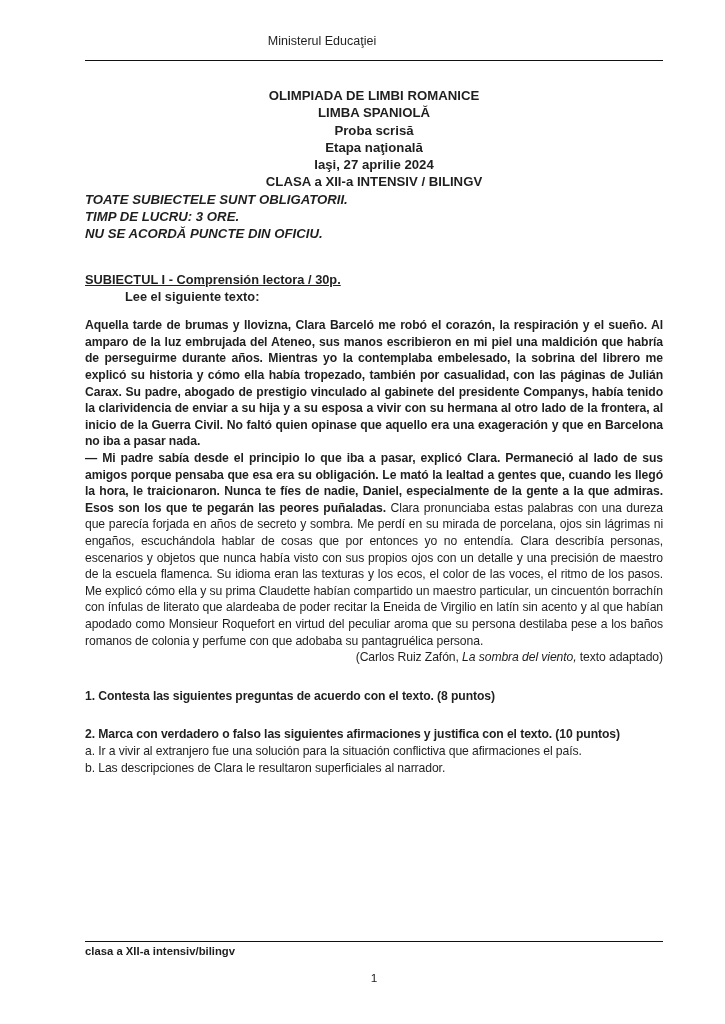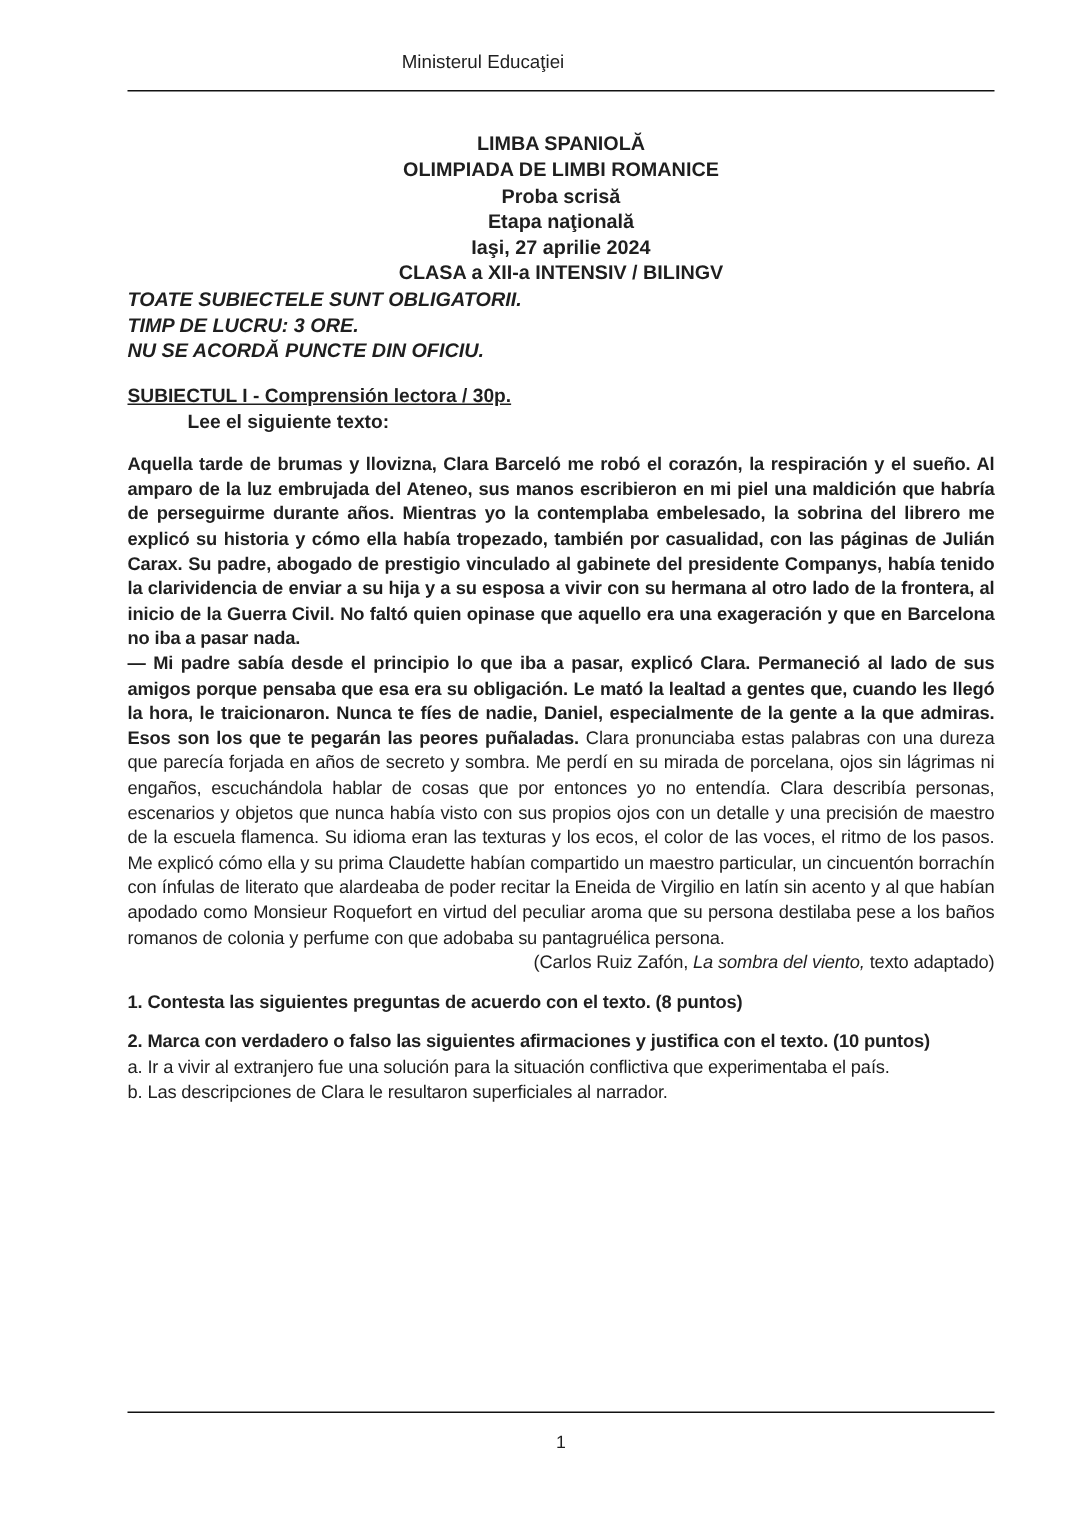--- a/index.html
+++ b/index.html
@@ -44,21 +44,21 @@
     font-size: 13.2px;
     line-height: 17.3px;
   }
   .instructions {
     font-weight: bold;
     font-style: italic;
     font-size: 13.2px;
     line-height: 17.3px;
   }
   .subject-heading {
-    margin-top: 12px;
+    margin-top: 28px;
     font-weight: bold;
     font-size: 12.8px;
     line-height: 17.3px;
   }
   .subject-heading .u { text-decoration: underline; }
   .lead {
     font-weight: bold;
     font-size: 12.8px;
     line-height: 17.3px;
     padding-left: 40px;
@@ -70,21 +70,21 @@
     letter-spacing: -0.1px;
     text-align: justify;
   }
   .reading-text p { margin: 0; }
   .bold { font-weight: bold; }
   .italic { font-style: italic; }
   .source-line {
     text-align: right;
   }
   .question {
-    margin-top: 10px;
+    margin-top: 22px;
     font-size: 12.2px;
     line-height: 16.6px;
     letter-spacing: -0.1px;
   }
   .question p { margin: 0; }
   .q-heading { font-weight: bold; }
   .footer {
     position: absolute;
     top: 941px;
     left: 85px;
@@ -108,22 +108,22 @@
 
 <div class="page">
 
   <div class="ministry">Ministerul Educaţiei</div>
 
   <div class="content">
 
     <hr class="header-rule">
 
     <div class="title-block">
+      <div>OLIMPIADA DE LIMBI ROMANICE</div>
       <div>LIMBA SPANIOLĂ</div>
-      <div>OLIMPIADA DE LIMBI ROMANICE</div>
       <div>Proba scrisă</div>
       <div>Etapa naţională</div>
       <div>Iaşi, 27 aprilie 2024</div>
       <div>CLASA a XII-a INTENSIV / BILINGV</div>
     </div>
 
     <div class="instructions">
       <div>TOATE SUBIECTELE SUNT OBLIGATORII.</div>
       <div>TIMP DE LUCRU: 3 ORE.</div>
       <div>NU SE ACORDĂ PUNCTE DIN OFICIU.</div>
@@ -139,24 +139,25 @@
       <p><span class="bold">— Mi padre sabía desde el principio lo que iba a pasar, explicó Clara. Permaneció al lado de sus amigos porque pensaba que esa era su obligación. Le mató la lealtad a gentes que, cuando les llegó la hora, le traicionaron. Nunca te fíes de nadie, Daniel, especialmente de la gente a la que admiras. Esos son los que te pegarán las peores puñaladas.</span><span> Clara pronunciaba estas palabras con una dureza que parecía forjada en años de secreto y sombra. Me perdí en su mirada de porcelana, ojos sin lágrimas ni engaños, escuchándola hablar de cosas que por entonces yo no entendía. Clara describía personas, escenarios y objetos que nunca había visto con sus propios ojos con un detalle y una precisión de maestro de la escuela flamenca. Su idioma eran las texturas y los ecos, el color de las voces, el ritmo de los pasos. Me explicó cómo ella y su prima Claudette habían compartido un maestro particular, un cincuentón borrachín con ínfulas de literato que alardeaba de poder recitar la Eneida de Virgilio en latín sin acento y al que habían apodado como Monsieur Roquefort en virtud del peculiar aroma que su persona destilaba pese a los baños romanos de colonia y perfume con que adobaba su pantagruélica persona.</span></p>
       <p class="source-line"><span>(Carlos Ruiz Zafón, </span><span class="italic">La sombra del viento,</span><span> texto adaptado)</span></p>
     </div>
 
     <div class="question">
       <p class="q-heading">1. Contesta las siguientes preguntas de acuerdo con el texto. (8 puntos)</p>
     </div>
 
     <div class="question">
       <p class="q-heading">2. Marca con verdadero o falso las siguientes afirmaciones y justifica con el texto. (10 puntos)</p>
-      <p>a. Ir a vivir al extranjero fue una solución para la situación conflictiva que experimentaba el país.</p>
+      <p>a. Ir a vivir al extranjero fue una solución para la situación conflictiva que afirmaciones el país.</p>
       <p>b. Las descripciones de Clara le resultaron superficiales al narrador.</p>
     </div>
 
   </div>
 
   <div class="footer">
     <hr class="footer-rule">
+    <div class="bold">clasa a XII-a intensiv/bilingv</div>
     <div class="page-number">1</div>
   </div>
 
 </div>
 
 </body></html>

